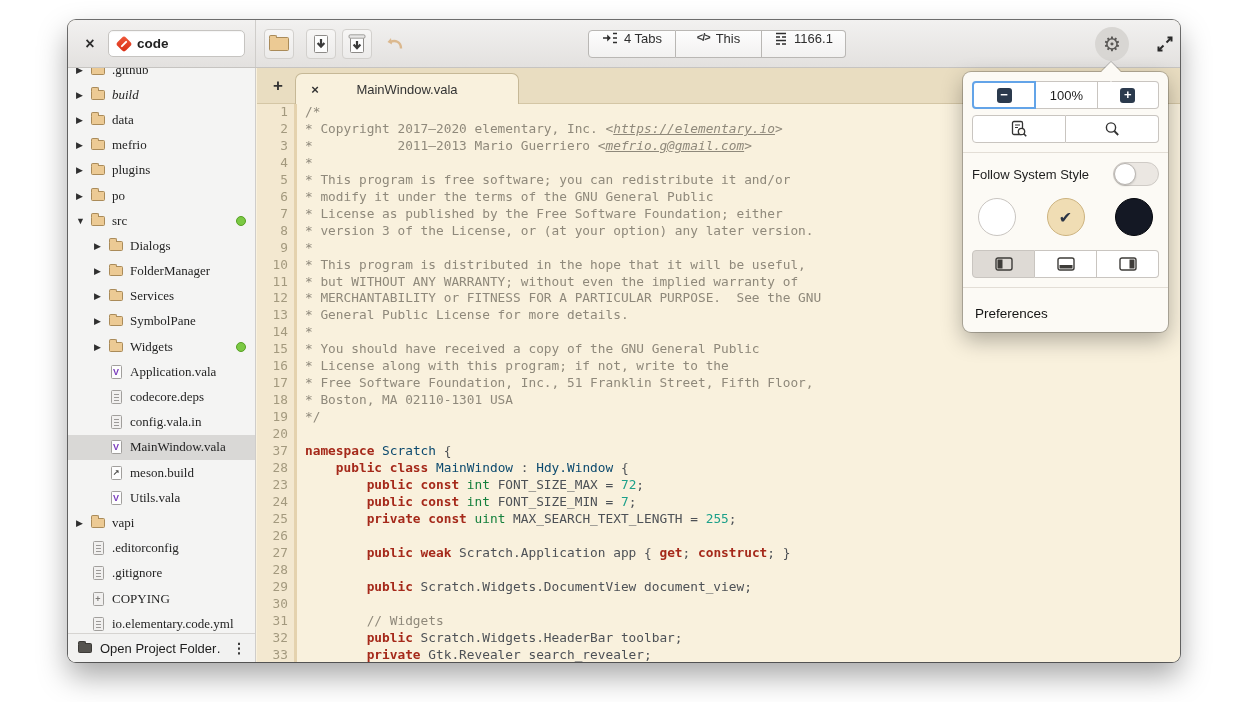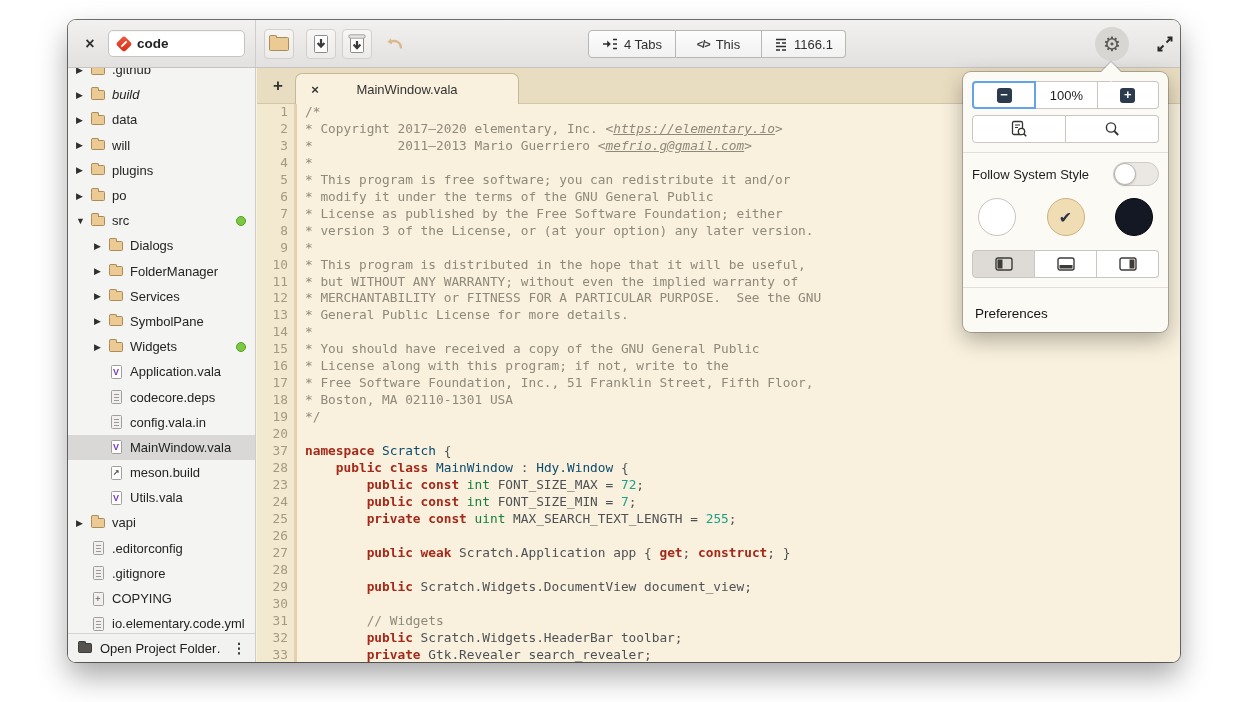--- a/index.html
+++ b/index.html
@@ -19,38 +19,38 @@
   .app-badge{ width:12px; height:12px; background:linear-gradient(135deg,#f05a3c,#d82d14); border-radius:3px; transform:rotate(45deg); flex:none; display:flex; align-items:center; justify-content:center; }
   .app-badge i{ display:block; width:2px; height:8px; background:#fff; border-radius:1px; }
 
   .hb-main{ flex:1; position:relative; }
   .tool-btn{ position:absolute; top:9px; width:30px; height:30px; border:1px solid #d2d0cd; border-radius:4px; background:linear-gradient(#f7f6f5,#ecebea); display:flex; align-items:center; justify-content:center; }
   .tool-btn.flat{ border-color:transparent; background:transparent; }
   .tool-btn.disabled{ opacity:.55; }
 
   .center-group{ position:absolute; left:332px; top:10px; height:28px; display:flex; }
   .seg-btn{ height:28px; border:1px solid #b9b7b4; background:linear-gradient(#fdfdfd,#f2f1f0); font-size:13px; color:#2e2e2e;
-    display:flex; align-items:center; justify-content:center; gap:6px; padding:0 12px; }
+    display:flex; justify-content:center; gap:6px; padding:0 12px; }
   .seg-btn + .seg-btn{ border-left:none; }
   .seg-btn:first-child{ border-radius:4px 0 0 4px; }
   .seg-btn:last-child{ border-radius:0 4px 4px 0; }
   .mini-icon{ color:#2e2e2e; }
   .code-glyph{ font-size:11px; font-weight:bold; color:#3a3a3a; letter-spacing:-1px; }
 
   .gear-btn{ position:absolute; left:839px; top:7px; width:34px; height:34px; border-radius:50%; background:#d8d6d3; border:none;
     display:flex; align-items:center; justify-content:center; font-size:20px; color:#5a5856; }
   .fullscreen-btn{ position:absolute; left:898px; top:12px; width:24px; height:24px; border:none; background:transparent; }
 
   
   .sidebar{ position:absolute; left:0; top:48px; bottom:0; width:188px; background:#f4f4f3; border-right:1px solid #cfcdca; overflow:hidden; }
   .file-tree{ margin-top:-11px; }
   .tree-row{ height:25.2px; display:flex; align-items:center; position:relative; font-size:13px; color:#242424; padding-left:8px; }
   .tree-row.selected{ background:#d9d8d6; }
   .tree-row.italic .lbl{ font-style:italic; }
-  .tree-row .lbl{ margin-left:6px; white-space:nowrap; }
+  .tree-row .lbl{ margin-left:6px; white-space:nowrap;font-family:Liberation Serif, serif; }
   .arr{ width:14px; flex:none; font-size:9px; color:#2f2f2f; text-align:left; }
   .ind1{ padding-left:26px; } .find0{ padding-left:22px; } .find1{ padding-left:40px; }
   .ic{ width:16px; height:16px; flex:none; display:flex; align-items:center; justify-content:center; }
   .fold{ position:relative; width:14px; height:10px; background:#ecca94; border:1px solid #aa8b59; border-radius:1.5px; }
   .fold::before{ content:""; position:absolute; top:-3.5px; left:-1px; width:6px; height:2.5px; background:#ecca94; border:1px solid #aa8b59; border-bottom:none; border-radius:2px 2px 0 0; }
   .fold.dark{ background:#55534f; border-color:#3c3a37; }
   .fold.dark::before{ background:#55534f; border-color:#3c3a37; }
   .pg{ width:11px; height:14px; background:#fdfdfd; border:1px solid #a19f9c; border-radius:1.5px; position:relative;
     font:bold 9px/12px "Liberation Sans", sans-serif; text-align:center; }
   .pg.lines{ background:#f1f0ef; }
@@ -221,21 +221,21 @@
           <span class="ic">
             <span class="fold"></span>
           </span>
           <span class="lbl">data</span>
         </div>
         <div class="tree-row">
           <span class="arr">▶</span>
           <span class="ic">
             <span class="fold"></span>
           </span>
-          <span class="lbl">will</span>
+          <span class="lbl">mefrio</span>
         </div>
         <div class="tree-row">
           <span class="arr">▶</span>
           <span class="ic">
             <span class="fold"></span>
           </span>
           <span class="lbl">plugins</span>
         </div>
         <div class="tree-row">
           <span class="arr">▶</span>

